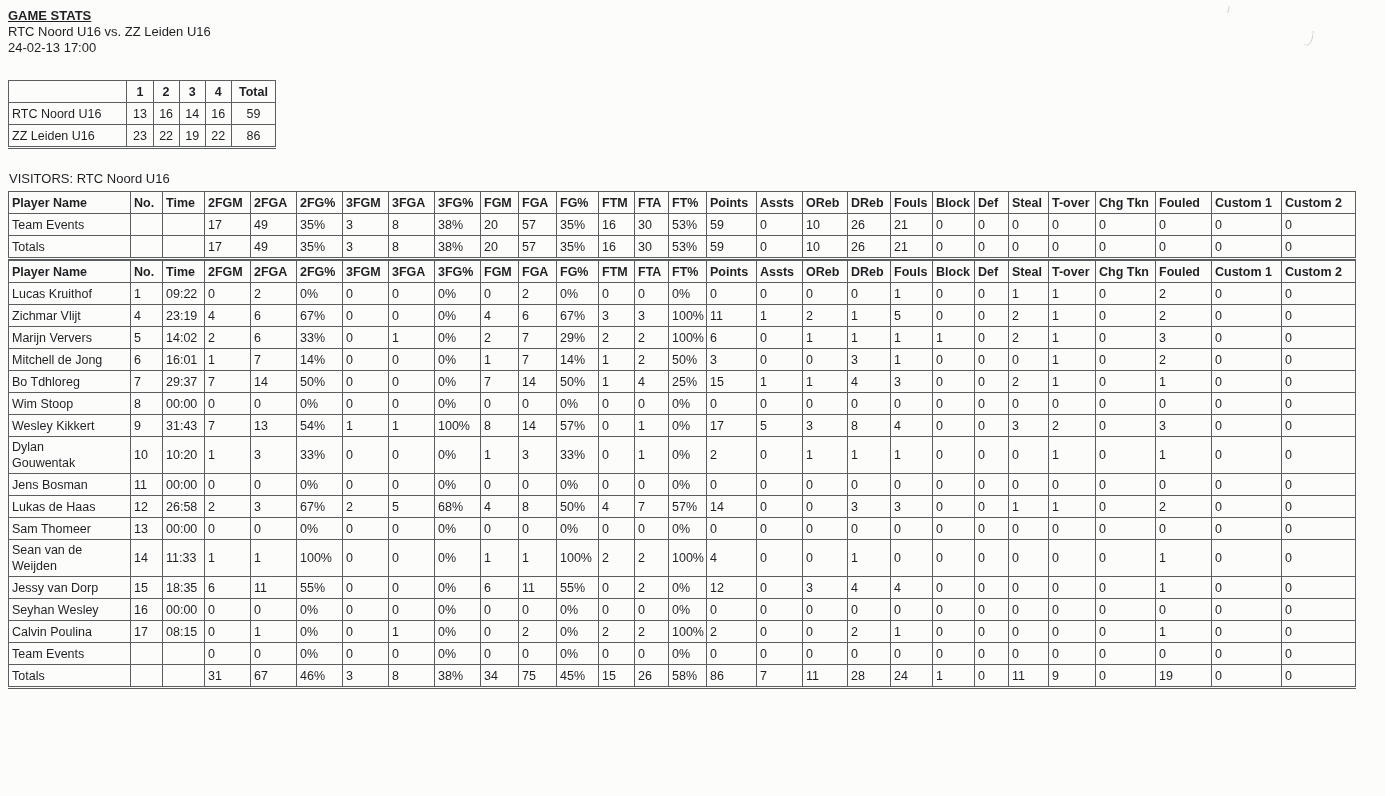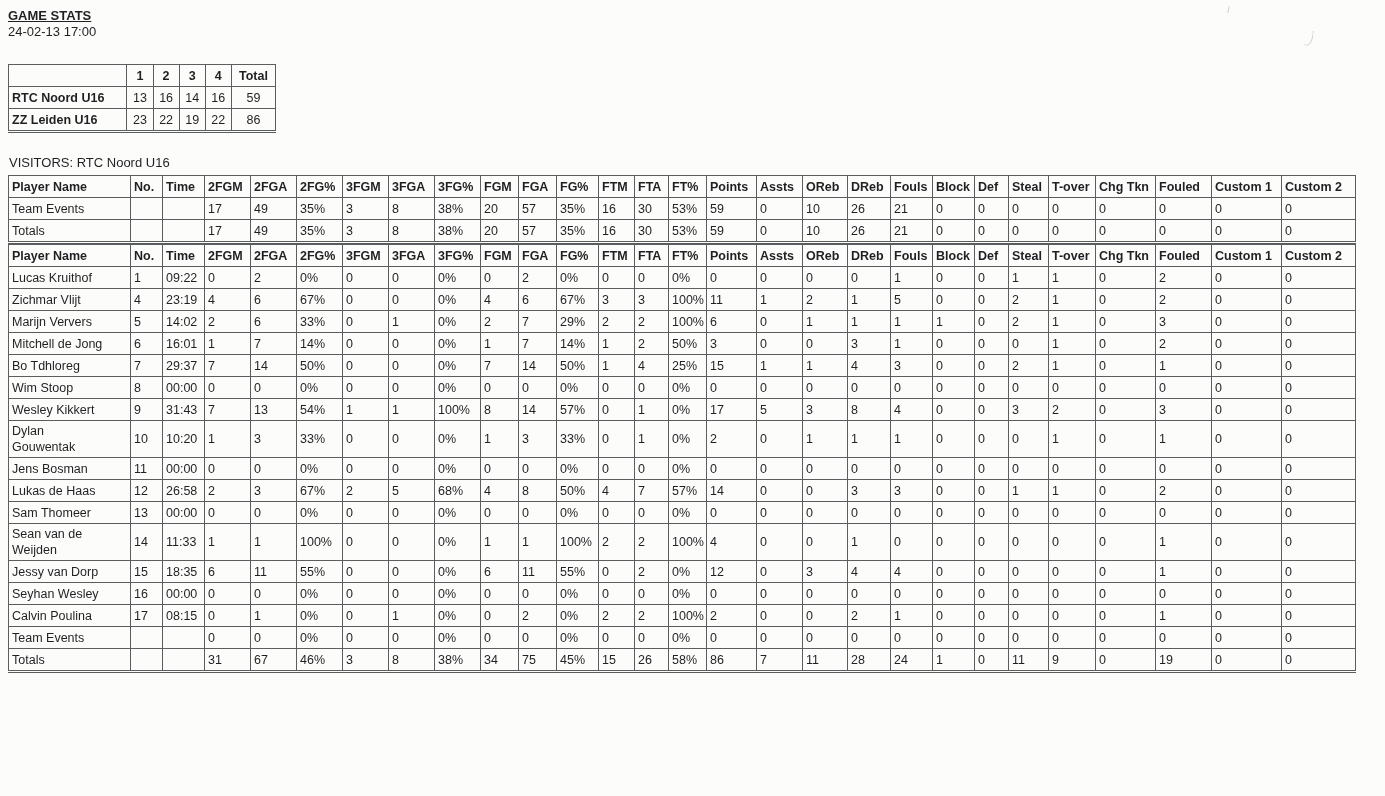--- a/index.html
+++ b/index.html
@@ -15,21 +15,21 @@
   }
   
   .doc-header{line-height:16px;font-size:13px;}
   .doc-title{font-weight:bold;text-decoration:underline;font-size:13px;}
   
   table{border-collapse:collapse;}
   th,td{border:1px solid #5b5e60;font-size:12.5px;line-height:16px;padding:2px 3px;height:17px;vertical-align:middle;}
   th{font-weight:bold;text-align:left;}
   .score-table{margin-top:24px;width:268px;table-layout:fixed;border-bottom:3px double #5b5e60;}
   .score-table th:not(:first-child),.score-table td:not(:first-child){text-align:center;}
-  .score-table tbody td:first-child{font-weight:bold;}
+  .score-table tbody td:first-child{font-weight:normal;}
   
   .section-heading{font-size:13px;margin:22px 0 5px 1px;}
   
   .stats-table{width:1236px;table-layout:fixed;border-bottom:3px double #5b5e60;}
   .stats-table td{text-align:left;white-space:pre-line;overflow:hidden;}
   .stats-table tr.totals td{font-weight:normal;}
   
   .artifact-tick{
     position:absolute;top:6px;left:1228px;width:1px;height:7px;
     background:#9a9a98;opacity:.45;transform:rotate(12deg);
@@ -40,20 +40,21 @@
     border-radius:0 0 70% 0;opacity:.4;transform:rotate(8deg);
   }
 </style>
 </head>
 <body>
 
 <div class="page">
 
   <div class="doc-header">
     <div class="doc-title">GAME STATS</div>
+    <div>RTC Noord U16 vs. ZZ Leiden U16</div>
     <div>24-02-13 17:00</div>
   </div>
 
   <table class="score-table">
       <colgroup>
         <col style="width: 118px;">
         <col style="width: 26px;">
         <col style="width: 26px;">
         <col style="width: 26px;">
         <col style="width: 26px;">

